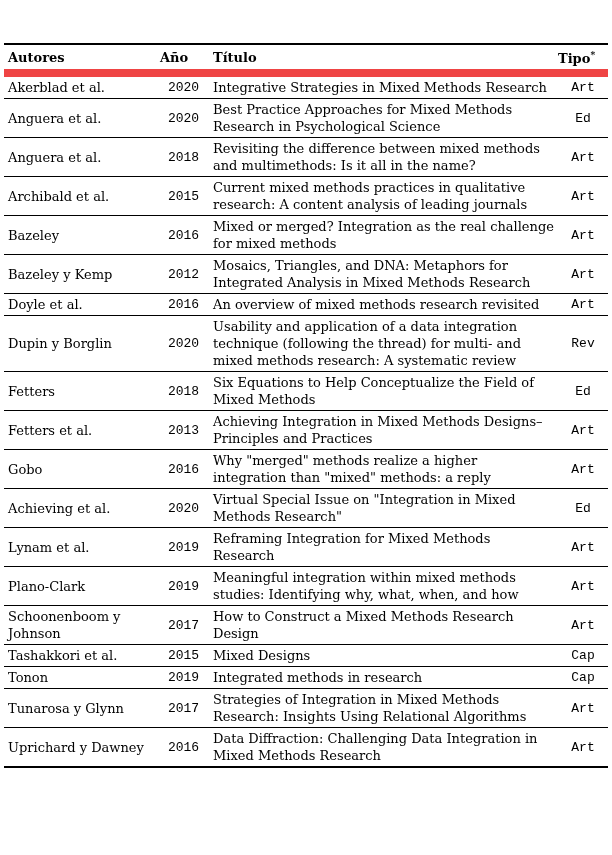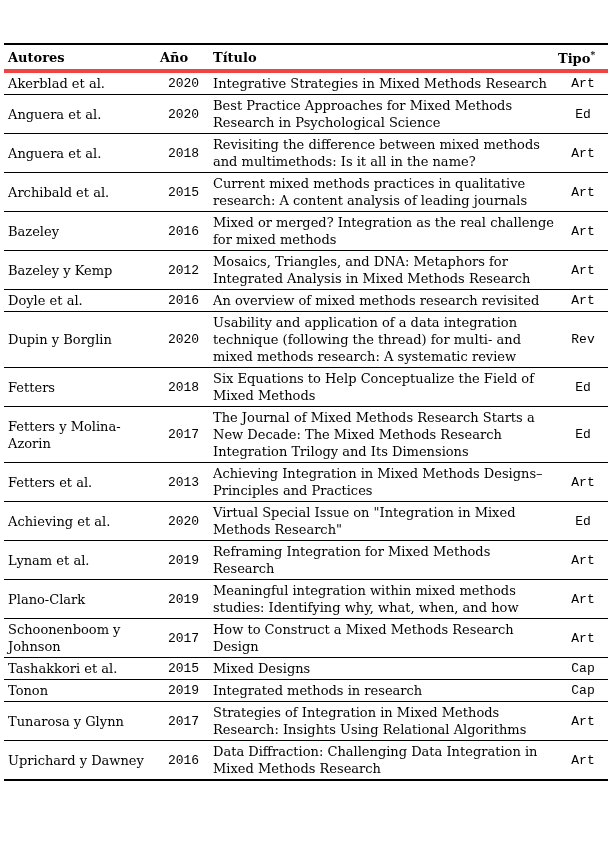--- a/index.html
+++ b/index.html
@@ -20,21 +20,21 @@
     border-top: 2px solid #000;
     border-bottom: 2px solid #000;
     table-layout: fixed;
   }
   col.c-autores { width: 156px; }
   col.c-ano     { width: 47px;  }
   col.c-titulo  { width: 351px; }
   col.c-tipo    { width: 50px;  }
 
   thead th {
-    border-bottom: 4px solid #ef4444;
+    border-bottom: 8px solid #ef4444;
     font-weight: bold;
     text-align: left;
     padding: 2px 0 2px 4px;
     line-height: 17px;
     vertical-align: middle;
     margin-top: 20px;
   }
   thead th.h-ano, thead th.h-tipo { text-align: left; padding-left: 0; }
   thead th.h-titulo { padding-left: 6px; }
   thead th sup { font-size: 9px; vertical-align: super; }
@@ -126,35 +126,35 @@
       <td class="d-tipo">Rev</td>
     </tr>
 
     <tr>
       <td class="d-autores">Fetters</td>
       <td class="d-ano">2018</td>
       <td class="d-titulo">Six Equations to Help Conceptualize the Field of Mixed Methods</td>
       <td class="d-tipo">Ed</td>
     </tr>
 
-    <tr>
-      <td class="d-autores">Fetters y Molina-Azorin</td>
-      <td class="d-ano">2017</td>
-      <td class="d-titulo">The Journal of Mixed Methods Research Starts a New Decade: The Mixed Methods Research Integration Trilogy and Its Dimensions</td>
-      <td class="d-tipo">Ed</td>
-    </tr>
 
     <tr>
       <td class="d-autores">Fetters et al.</td>
       <td class="d-ano">2013</td>
       <td class="d-titulo">Achieving Integration in Mixed Methods Designs–Principles and Practices</td>
       <td class="d-tipo">Art</td>
     </tr>
 
 
+    <tr>
+      <td class="d-autores">Gobo</td>
+      <td class="d-ano">2016</td>
+      <td class="d-titulo">Why "merged" methods realize a higher integration than "mixed" methods: a reply</td>
+      <td class="d-tipo">Art</td>
+    </tr>
 
     <tr>
       <td class="d-autores">Achieving et al.</td>
       <td class="d-ano">2020</td>
       <td class="d-titulo">Virtual Special Issue on "Integration in Mixed Methods Research"</td>
       <td class="d-tipo">Ed</td>
     </tr>
 
     <tr>
       <td class="d-autores">Lynam et al.</td>

